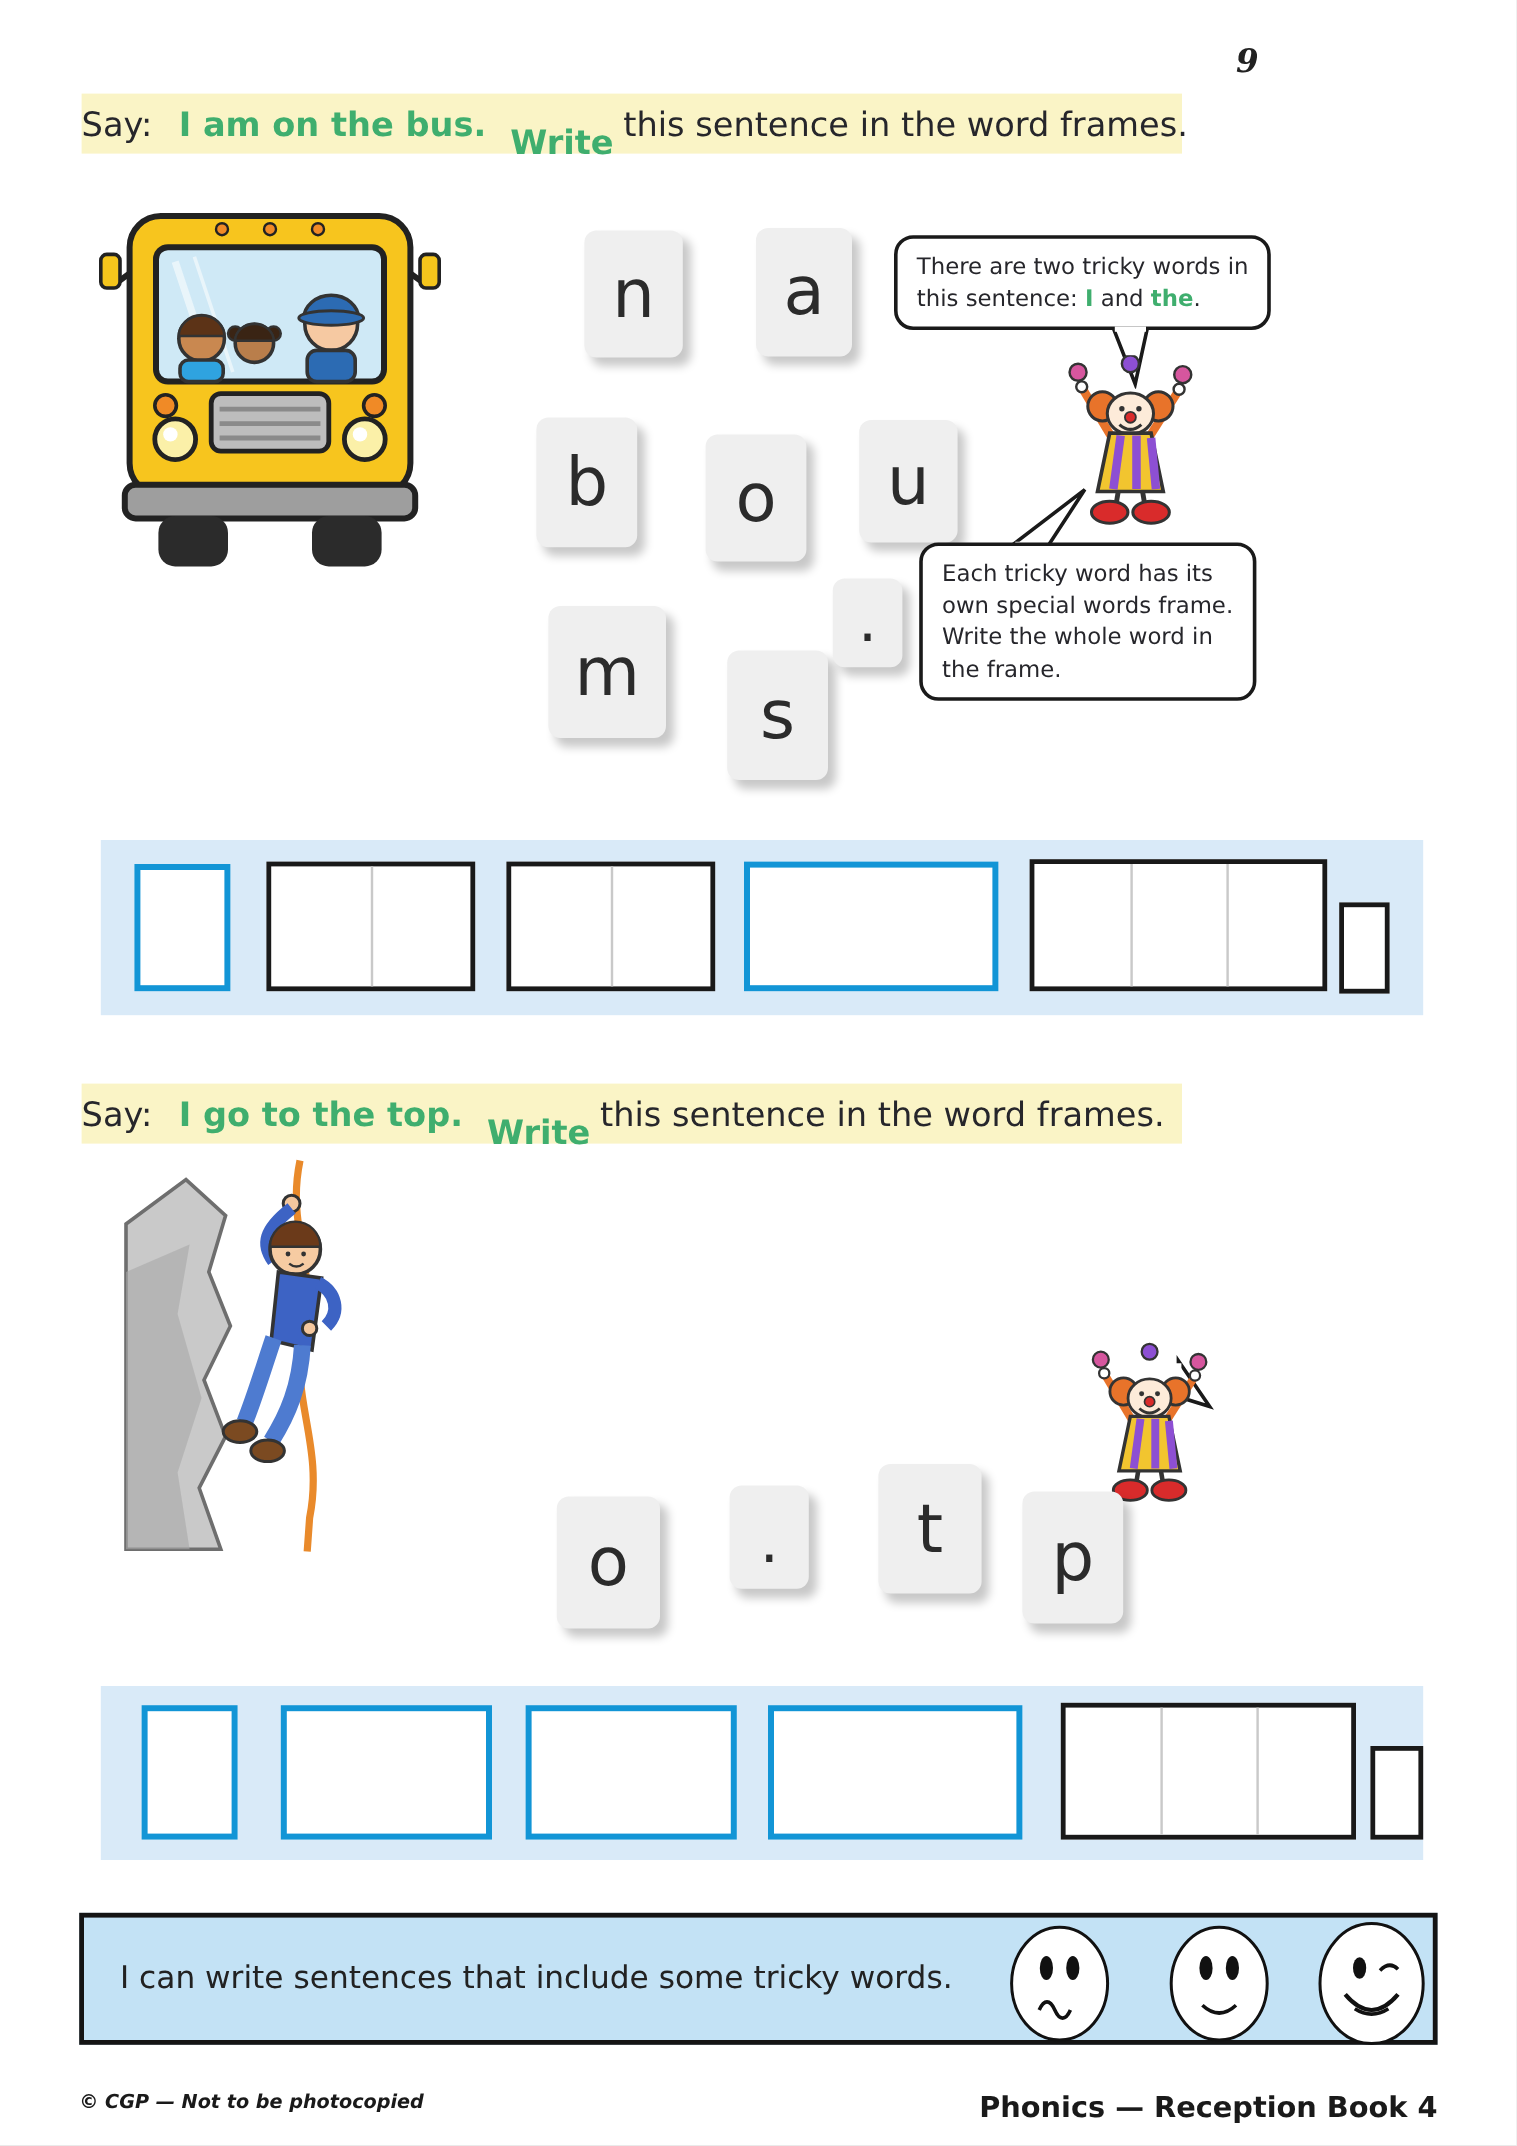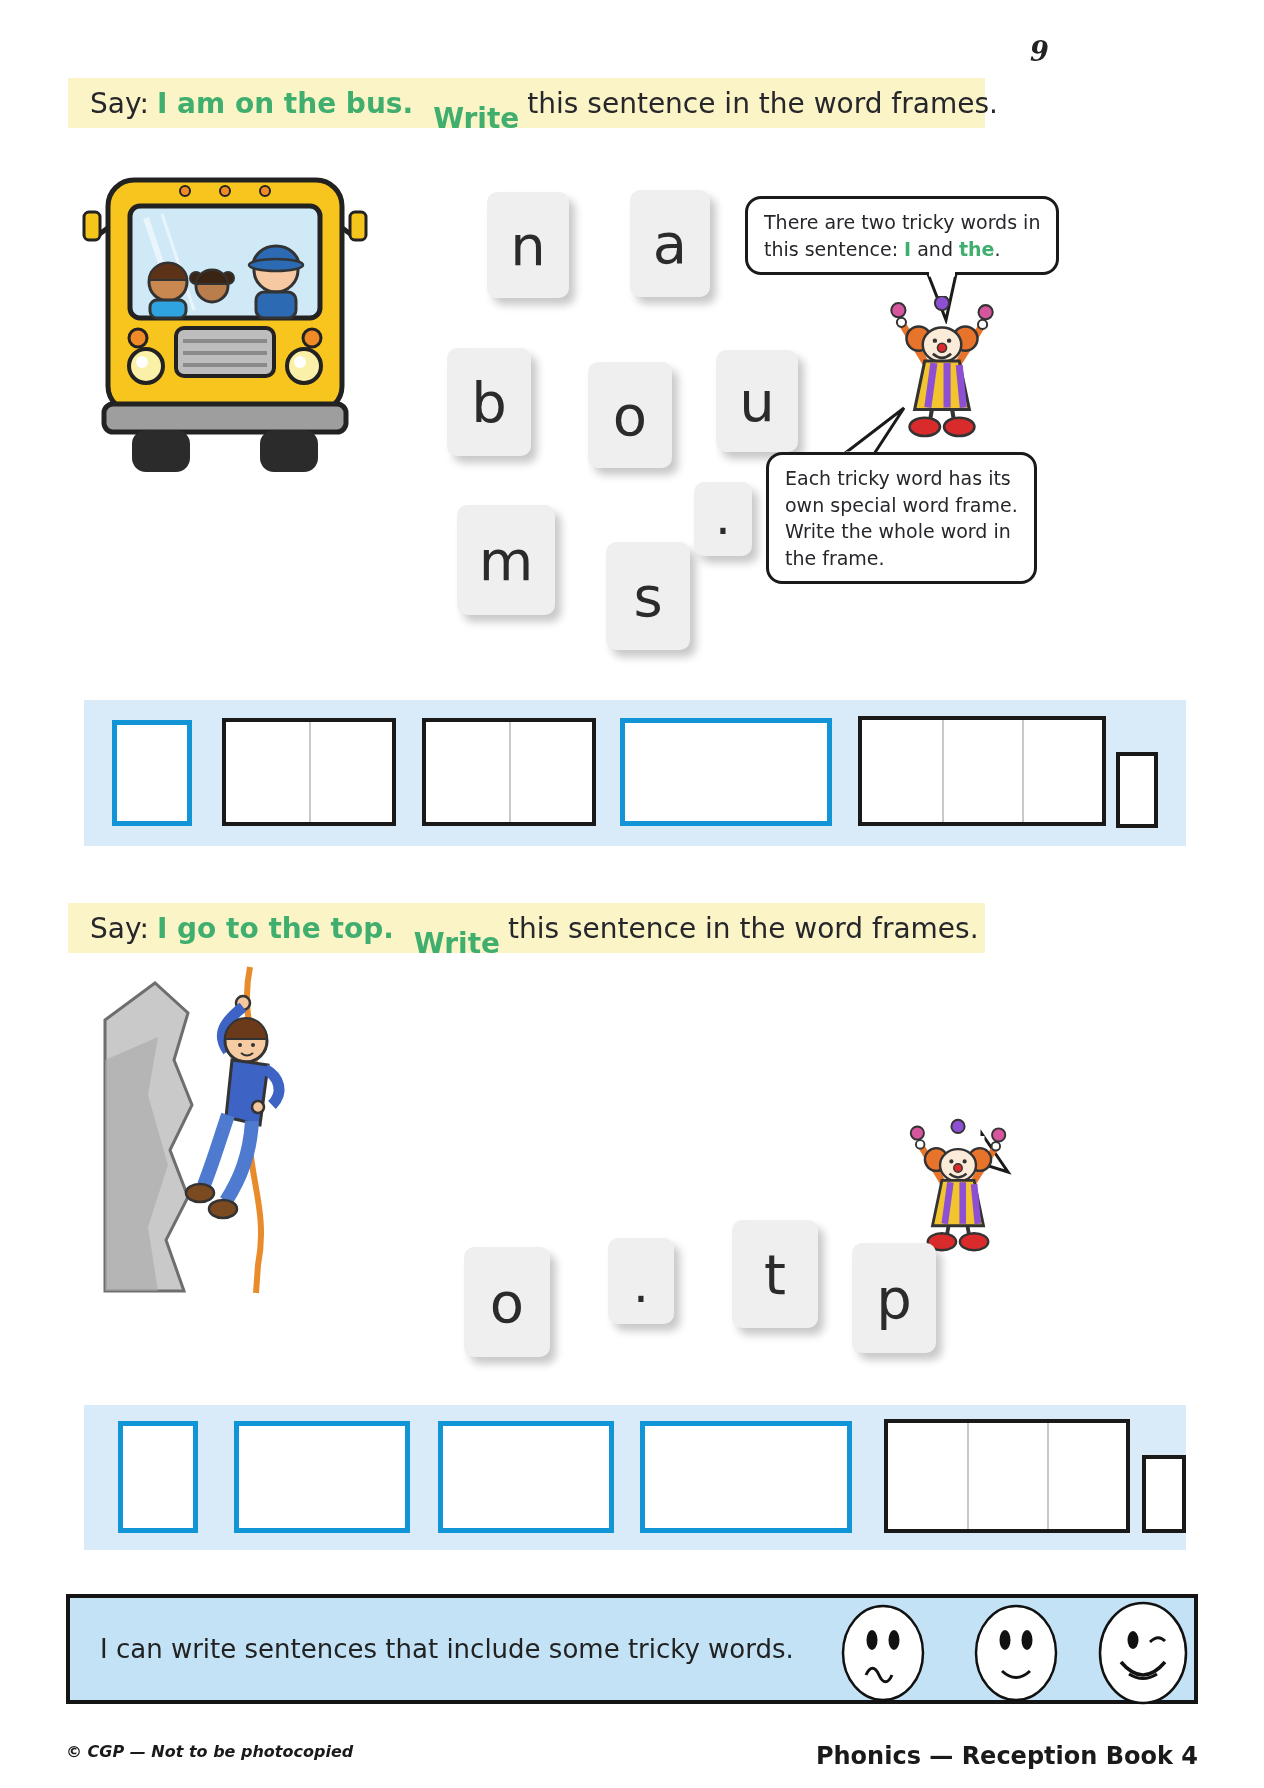--- a/index.html
+++ b/index.html
@@ -3,24 +3,24 @@
 <meta charset="utf-8">
 <style>
   html,body{margin:0;padding:0;background:#e8e8e8;}
   .page{position:relative;width:1264px;height:1788px;background:#ffffff;outline:1px solid #cccccc;
         font-family:"DejaVu Sans","Liberation Sans",sans-serif;overflow:hidden;}
 
   .page-number{position:absolute;left:1030px;top:36px;font-family:"DejaVu Serif","Liberation Serif",serif;
         font-style:italic;font-weight:700;font-size:27px;color:#222;}
 
   .banner{position:absolute;left:68px;width:917px;height:50px;background:#faf4c6;
-        display:flex;align-items:center;padding-left:22px;box-sizing:border-box;
+        display:flex;align-items:center;box-sizing:border-box;
         font-size:28px;color:#26262b;white-space:nowrap;}
   .banner .green{color:#3fae6e;font-weight:700;}
-  .banner .seg-sentence{margin-left:8px;}
+  .banner .seg-sentence{margin-left:22px;}
   .banner .seg-write{margin-left:20px;margin-top:31px;}
   .banner .seg-suffix{margin-left:8px;}
 
   .tile{position:absolute;background:#efefef;border-radius:10px;
         box-shadow:6px 7px 8px rgba(0,0,0,0.22);
         display:flex;align-items:center;justify-content:center;
         font-size:56px;color:#2b2b2b;}
   .tile.dot{font-size:50px;align-items:flex-end;padding-bottom:10px;box-sizing:border-box;}
 
   .bubble{position:absolute;background:#fff;border:3px solid #1a1a1a;border-radius:16px;
@@ -140,21 +140,21 @@
     <ellipse cx="38" cy="129" rx="15" ry="9" fill="#d92b2b" stroke="#333" stroke-width="2.5"></ellipse>
     <ellipse cx="72" cy="129" rx="15" ry="9" fill="#d92b2b" stroke="#333" stroke-width="2.5"></ellipse>
   </svg>
 
   <svg class="tail" style="left:828px;top:404px;" width="85" height="54" viewBox="0 0 85 54">
     <polygon points="16,50 46,50 76,4" fill="#ffffff" stroke="#1a1a1a" stroke-width="3"></polygon>
     <line x1="18" y1="50" x2="44" y2="50" stroke="#ffffff" stroke-width="5"></line>
   </svg>
   <div class="bubble" style="left:766px;top:452px;padding-left:16px;">
     <span class="line">Each tricky word has its</span>
-    <span class="line">own special word frame.</span>
+    <span class="line">own special words frame.</span>
     <span class="line">Write the whole word in</span>
     <span class="line">the frame.</span>
   </div>
 
   <div class="strip" style="top:700px;height:146px;">
     <div class="frame tricky" style="left:28px;top:20px;width:80px;height:106px"></div>
     <div class="frame regular" style="left:138px;top:18px;width:174px;height:108px">
         <i class="dvd" style="left:50%"></i>
       </div>
     <div class="frame regular" style="left:338px;top:18px;width:174px;height:108px">

